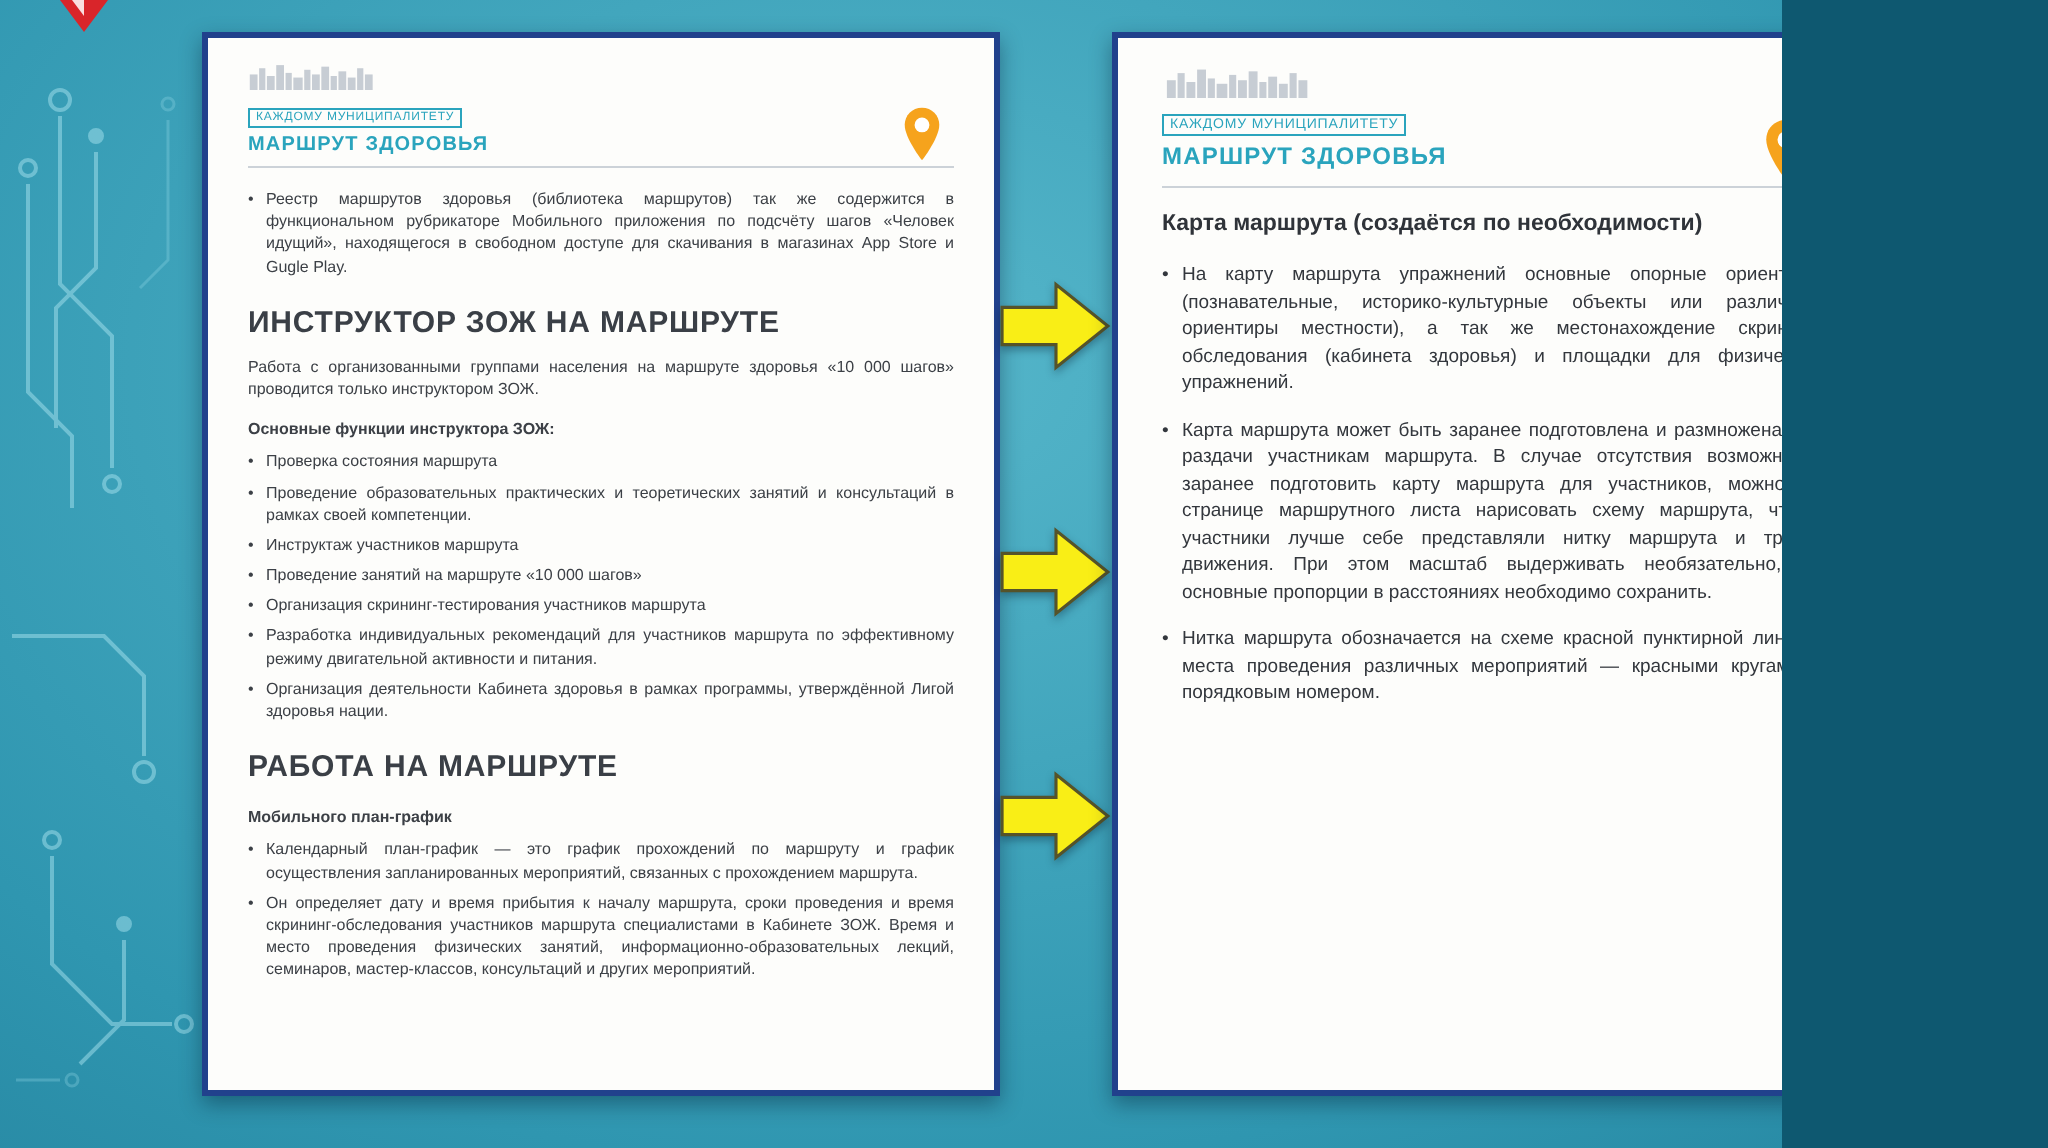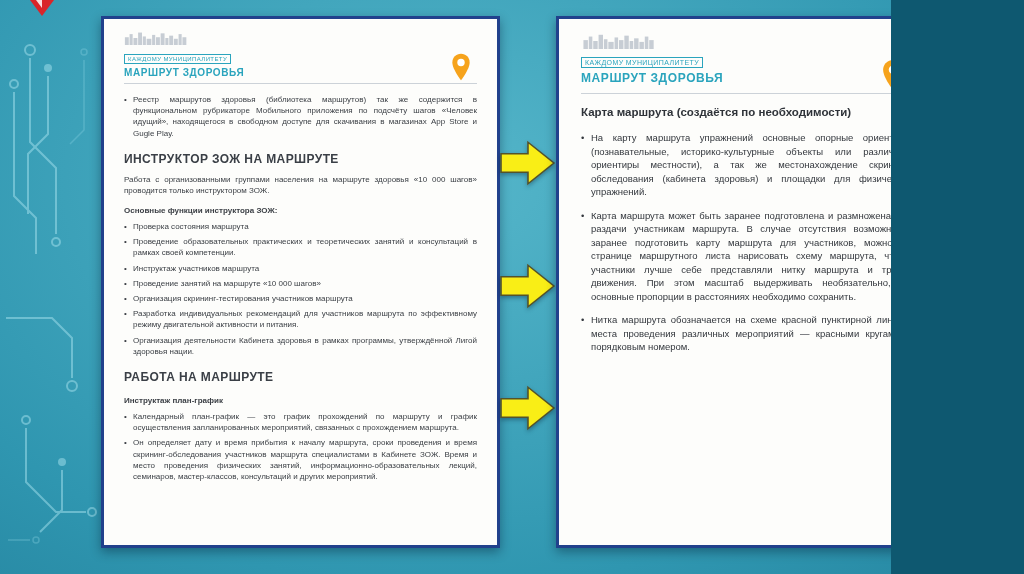--- a/index.html
+++ b/index.html
@@ -29,21 +29,21 @@
   .panel.right .logo-line1{font-size:7px;}
   .logo-line2{color:#2aa4bd;font-weight:bold;letter-spacing:.6px;margin-top:2px;}
   .panel.left .logo-line2{font-size:10px;}
   .panel.right .logo-line2{font-size:12px;}
   .pin{position:absolute;right:6px;bottom:2px;}
 
   .doc-text{color:#3c4046;text-align:justify;}
   .panel.left .doc-text{font-size:8px;line-height:1.4;}
   .panel.right .doc-text{font-size:9.5px;line-height:1.42;color:#33373d;}
 
-  .section-title{font-size:12px;font-weight:bold;color:#3a3f46;
+  .section-title{font-size:15px;font-weight:bold;color:#3a3f46;
     letter-spacing:.4px;margin:12px 0 6px;}
   .right-title{font-size:11.5px;font-weight:bold;color:#2f3339;margin:6px 0 11px;}
   .subhead{font-weight:bold;margin:9px 0 5px;}
   .para{margin:0 0 4px;}
 
   ul.bullets{list-style:none;margin:0;padding:0;}
   .bullets li{position:relative;padding-left:9px;margin:0 0 4px;}
   .panel.right .bullets li{padding-left:10px;margin:0 0 10px;}
   .bullets li::before{content:"•";position:absolute;left:0;top:0;}
 
@@ -141,21 +141,21 @@
           <li>Проверка состояния маршрута</li>
           <li>Проведение образовательных практических и теоретических занятий и консультаций в рамках своей компетенции.</li>
           <li>Инструктаж участников маршрута</li>
           <li>Проведение занятий на маршруте «10 000 шагов»</li>
           <li>Организация скрининг-тестирования участников маршрута</li>
           <li>Разработка индивидуальных рекомендаций для участников маршрута по эффективному режиму двигательной активности и питания.</li>
           <li>Организация деятельности Кабинета здоровья в рамках программы, утверждённой Лигой здоровья нации.</li>
         </ul>
 
       <h2 class="section-title">РАБОТА НА МАРШРУТЕ</h2>
-      <p class="subhead">Инструктаж план-график</p>
+      <p class="subhead">Мобильного план-график</p>
       <ul class="bullets">
           <li>Календарный план-график — это график прохождений по маршруту и график осуществления запланированных мероприятий, связанных с прохождением маршрута.</li>
           <li>Он определяет дату и время прибытия к началу маршрута, сроки проведения и время скрининг-обследования участников маршрута специалистами в Кабинете ЗОЖ. Время и место проведения физических занятий, информационно-образовательных лекций, семинаров, мастер-классов, консультаций и других мероприятий.</li>
         </ul>
     </div>
   </div>
 
   <svg class="flow-arrow a1" viewBox="0 0 54 46">
     <polygon points="1,14 27,14 27,3 52,23 27,43 27,32 1,32" fill="#f9ee16" stroke="#55532a" stroke-width="1.5"></polygon>
   </svg>

